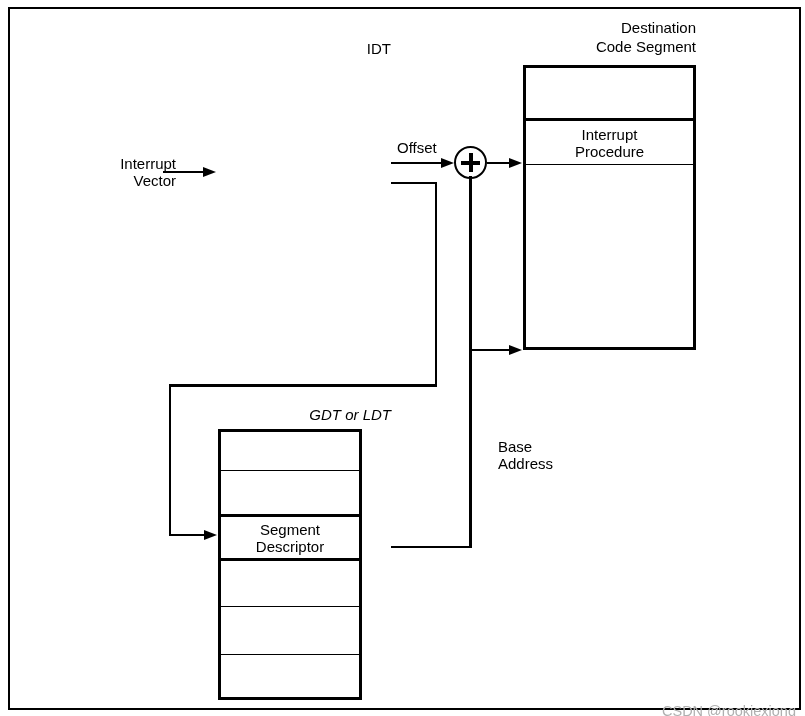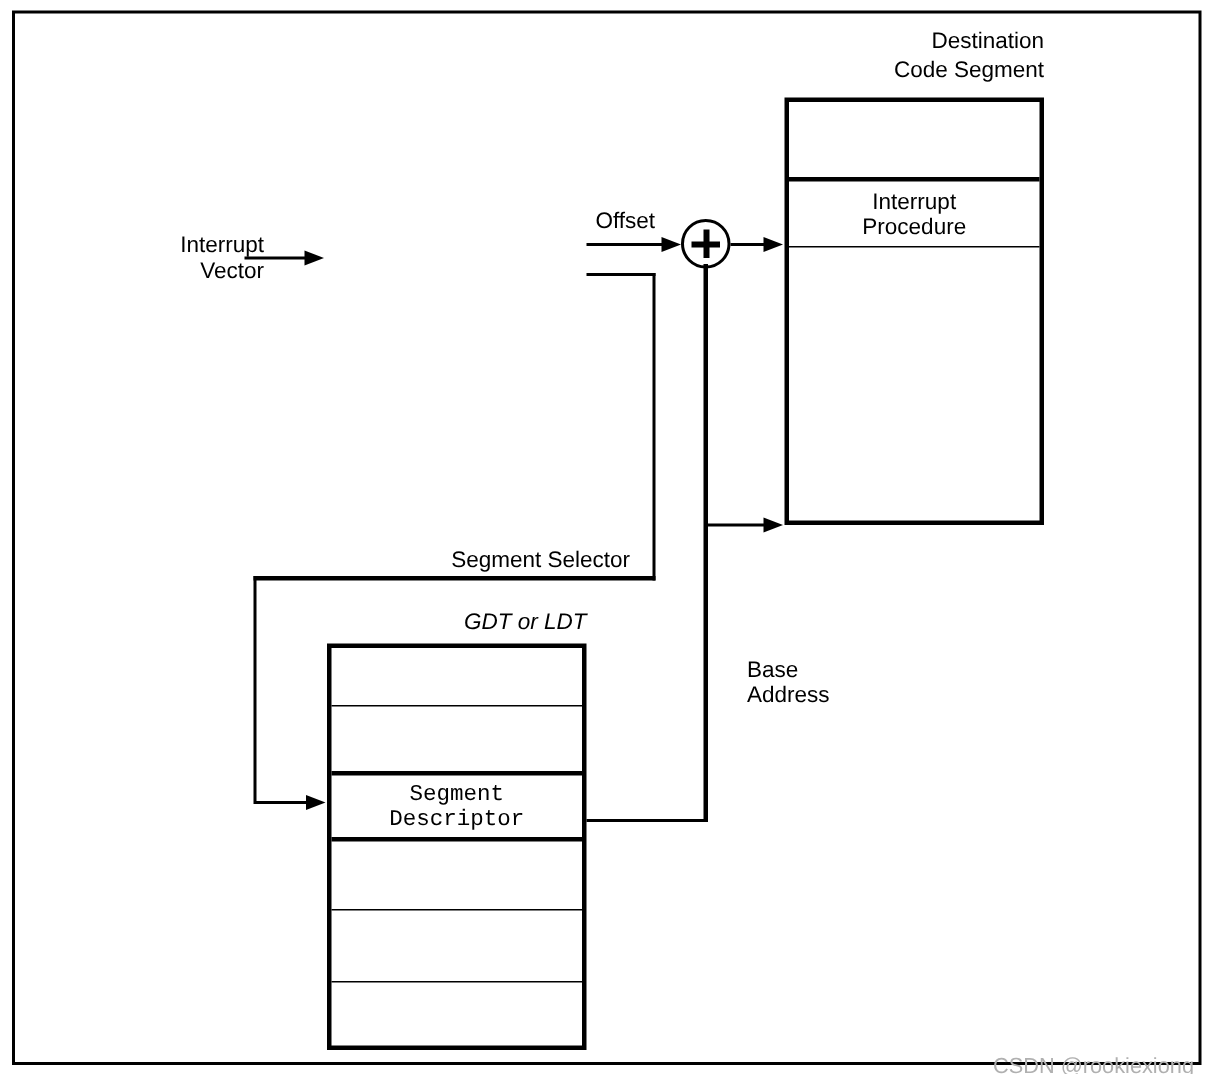--- a/index.html
+++ b/index.html
@@ -94,32 +94,33 @@
     margin-top: 20px;
   }
 </style>
 </head>
 <body>
 
 <div id="stage">
 
   <div class="frame"></div>
 
+  <div class="lbl center" style="left:217px; top:40px; width:174px;">IDT</div>
 
   <div class="lbl center" style="left:523px; top:19px; width:173px; line-height:18.5px;">Destination
 Code Segment</div>
   <div class="tbl" style="left:523px; top:65px; width:173px; height:285px;">
     <div class="row" style="height:50px;"></div>
     <div class="row thick-top" style="height:47px; border-bottom:1.5px solid #000;">Interrupt
 Procedure</div>
     <div class="row grow"></div>
   </div>
 
   <div class="lbl center" style="left:218px; top:406px; width:173px;font-style:italic;">GDT or LDT</div>
-  <div class="tbl" style="left:218px; top:429px; width:173px; height:271px;font-family:Liberation Mono, monospace;">
+  <div class="tbl" style="left:218px; top:429px; width:144px; height:271px;">
     <div class="row" style="height:38px;"></div>
     <div class="row thin-top" style="height:44px;"></div>
     <div class="row thick-top thick-bot" style="height:47px;">Segment
 Descriptor</div>
     <div class="row" style="height:45px;"></div>
     <div class="row thin-top" style="height:48px;"></div>
     <div class="row thin-top grow"></div>
   </div>
 
   <div class="lbl center" style="left:84px; top:155px; width:92px;">Interrupt
@@ -134,21 +135,20 @@
   <div class="adder">
     <div class="plus-h"></div>
     <div class="plus-v"></div>
   </div>
 
   <div class="hline" style="left:487px; top:161.5px; width:23px; height:2.5px;"></div>
   <div class="arrow-head" style="left:509px; top:157.5px;"></div>
 
   <div class="hline" style="left:391px; top:181.5px; width:46px; height:2.5px;"></div>
   <div class="vline" style="left:434.5px; top:181.5px; width:2.5px; height:205px;"></div>
-  <div class="lbl center" style="left:180px; top:365px; width:240px;">Segment Selector</div>
   <div class="hline" style="left:168.5px; top:383.5px; width:268.5px; height:3px;"></div>
   <div class="vline" style="left:168.5px; top:383.5px; width:2.5px; height:152px;"></div>
   <div class="hline" style="left:170px; top:533.5px; width:34px; height:2.5px;"></div>
   <div class="arrow-head" style="left:204px; top:529.5px;"></div>
 
   <div class="hline" style="left:391px; top:545.5px; width:80px; height:2.5px;"></div>
   <div class="vline" style="left:468.5px; top:176px; width:3px; height:372px;"></div>
   <div class="lbl" style="left:498px; top:439px; line-height:16.5px;">Base
 Address</div>
 

